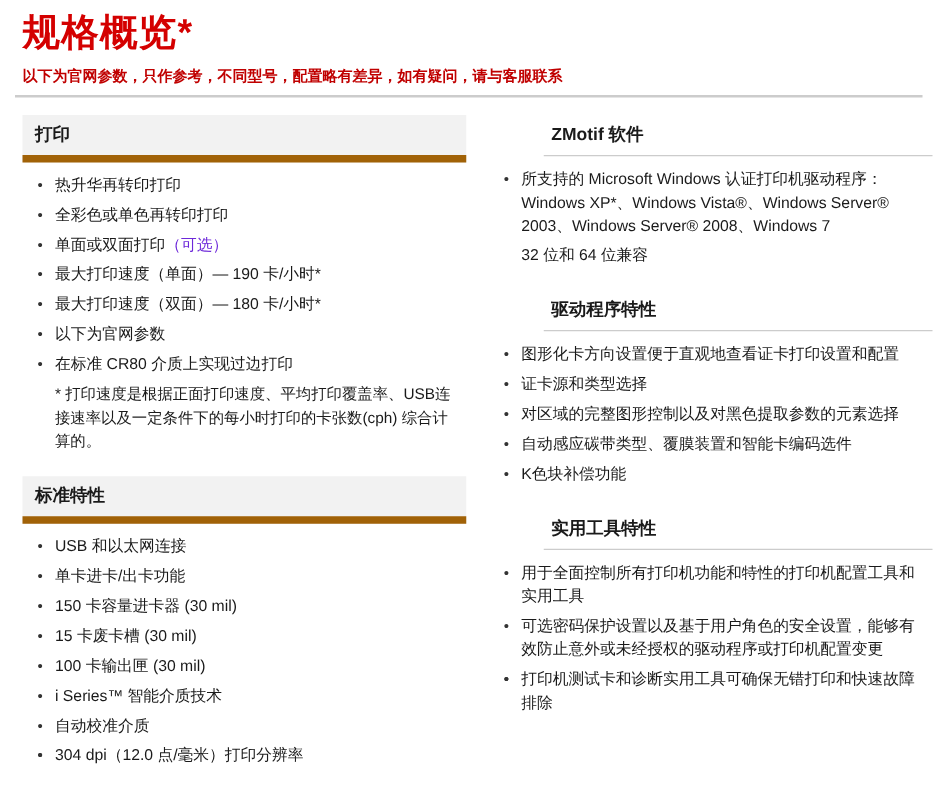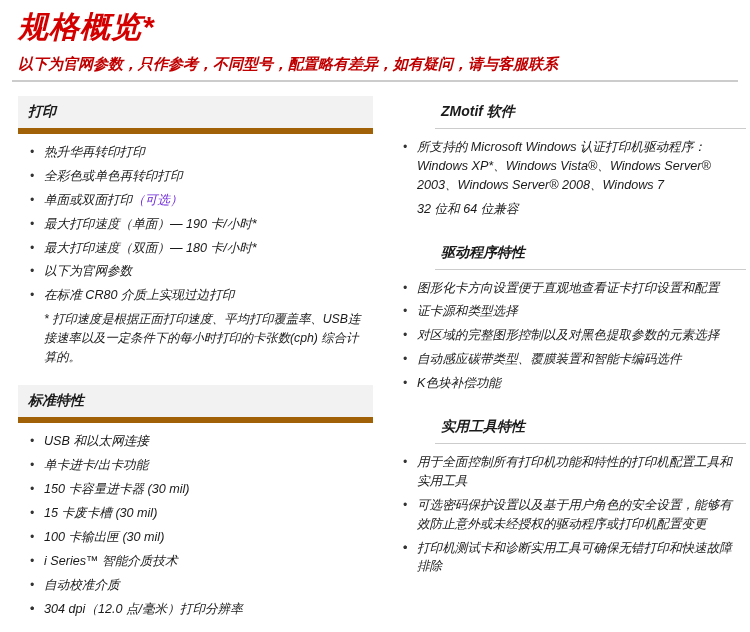--- a/index.html
+++ b/index.html
@@ -13,40 +13,39 @@
     font-family: "Liberation Sans", sans-serif;
     color: #000000;
     overflow: hidden;
   }
   .page {
     position: relative;
     width: 750px;
     height: 632px;
     box-sizing: border-box;
     padding: 0 12px;
-    font-style: italic;
   }
   .main-title {
     font-size: 30px;
     font-weight: bold;
     color: #d40000;
     letter-spacing: 1px;
     padding-top: 10px;
     padding-left: 6px;
     line-height: 1.1;
   }
   .subtitle-wrap {
     padding-left: 6px;
     padding-right: 6px;
     padding-top: 10px;
     padding-bottom: 6px;
     border-bottom: 2px solid #cccccc;
   }
   .subtitle {
-    font-size: 15px;
+    font-size: 12px;
     font-weight: bold;
     color: #c00000;
     line-height: 1.4;
   }
   .columns {
     display: flex;
     gap: 18px;
     margin-top: 14px;
     padding-left: 6px;
     padding-right: 6px;

